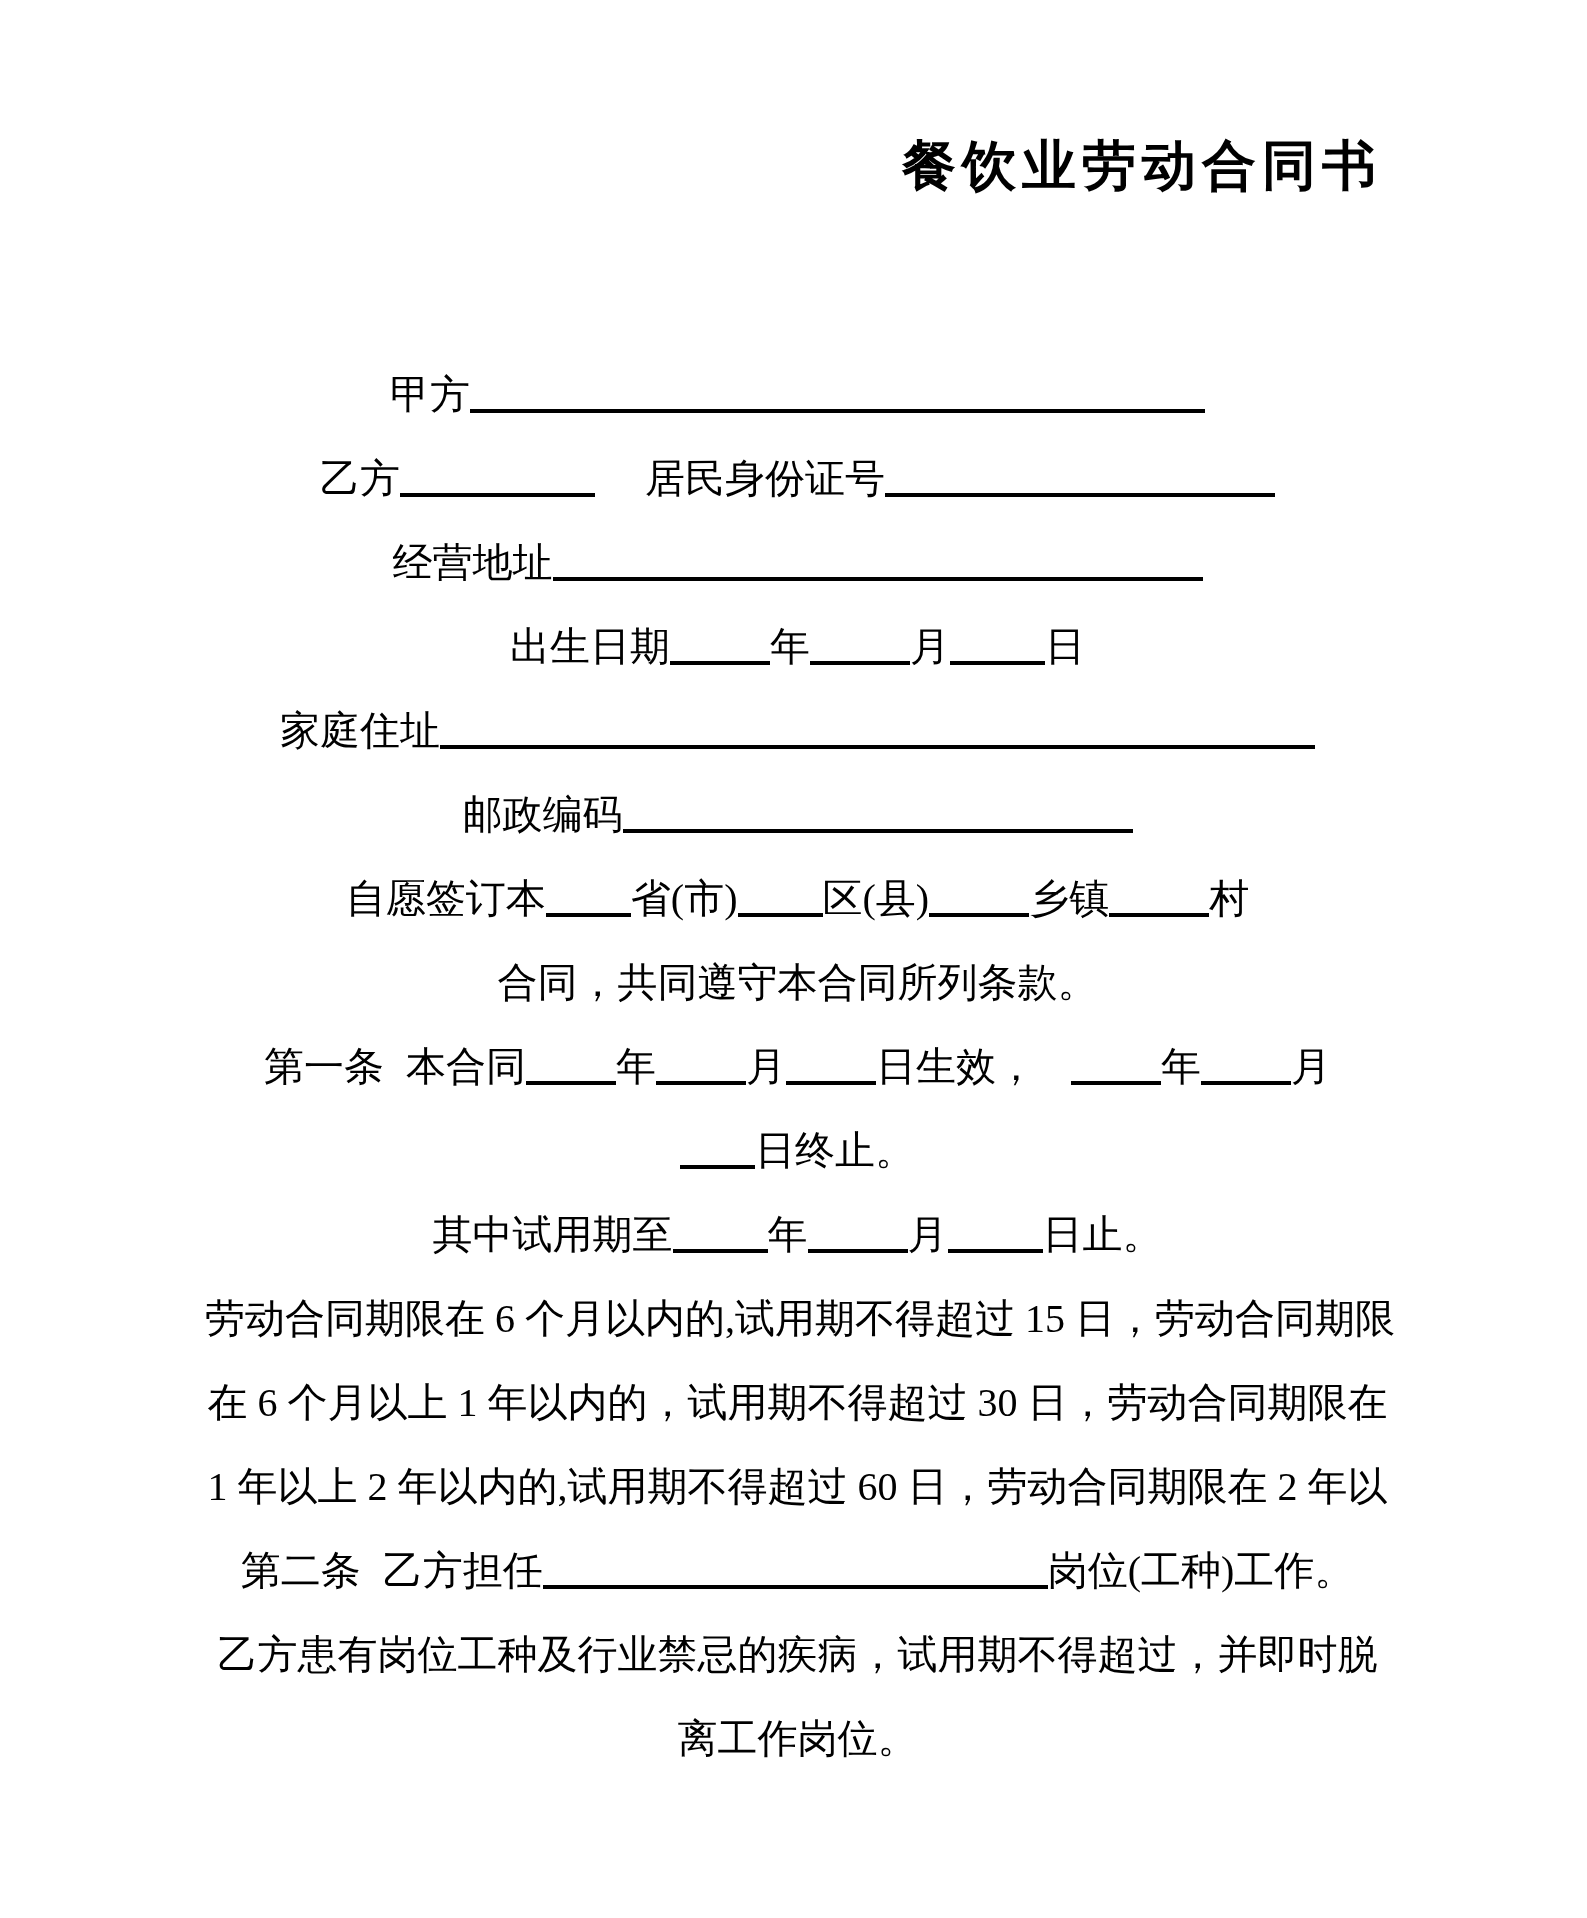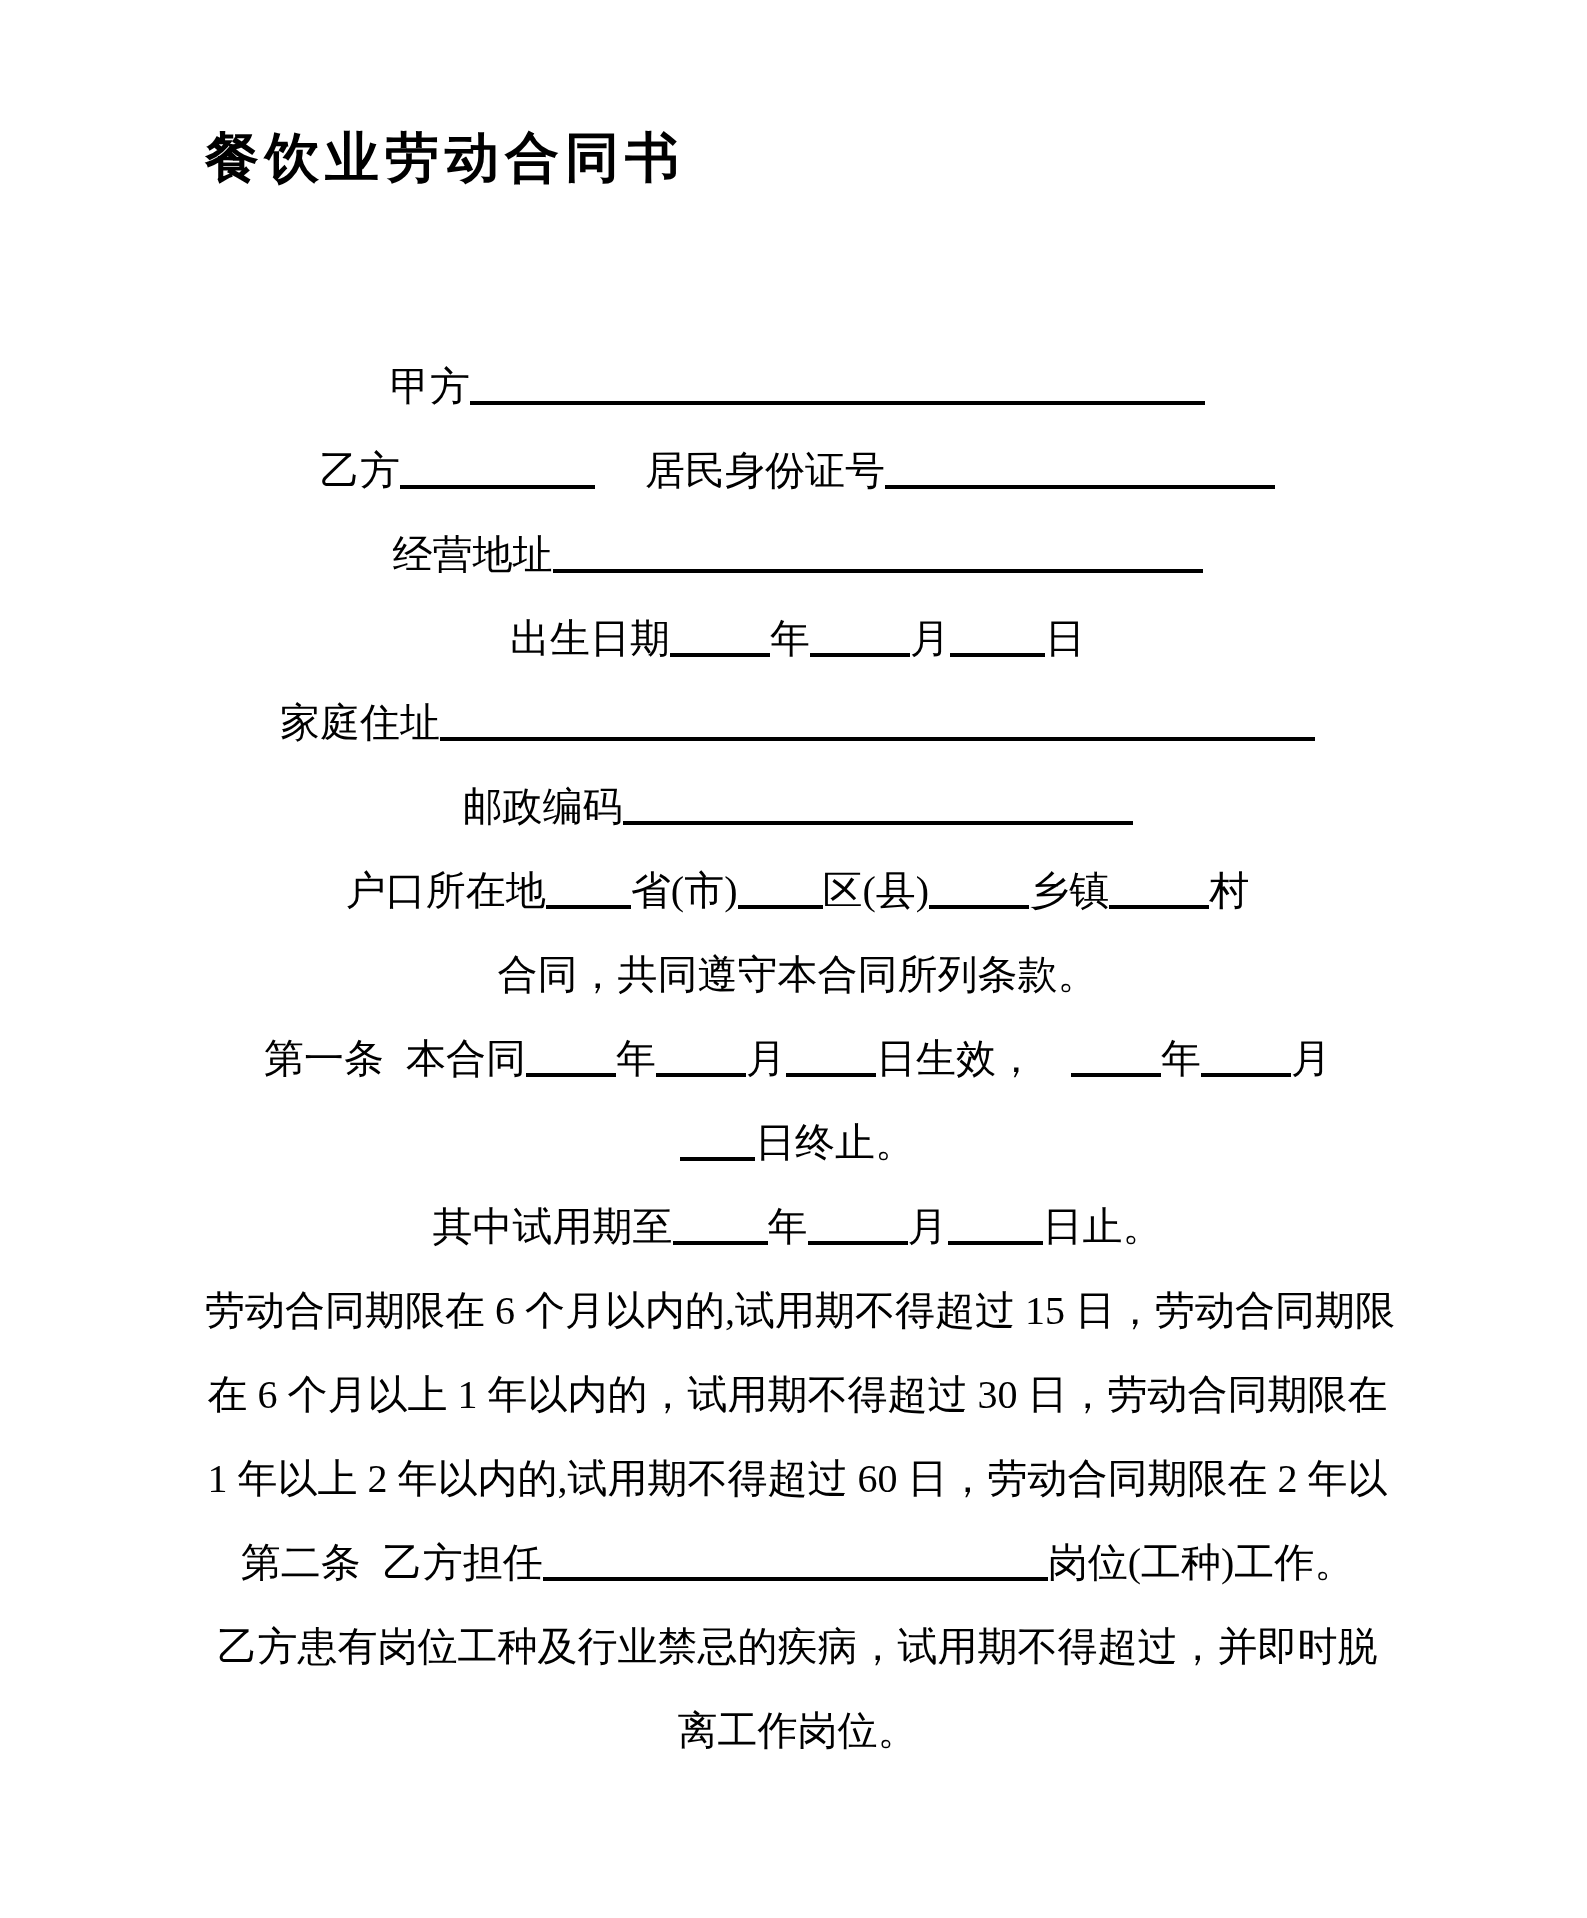--- a/index.html
+++ b/index.html
@@ -15,26 +15,26 @@
     font-family: "Liberation Serif", "DejaVu Serif", serif;
   }
   .page {
     width: 1587px;
     height: 1918px;
     box-sizing: border-box;
     padding: 0 197px 0 205px;
     background: #ffffff;
   }
   .title {
-    margin: 0;
+    margin: 8px;
     padding-top: 118px;
     font-size: 54px;
     line-height: 80px;
     font-weight: bold;
-    text-align: left;
+    text-align: right;
     letter-spacing: 6px;
     white-space: nowrap;
   }
   .content {
     margin-top: 147px;
   }
   .line {
     font-size: 40px;
     line-height: 84px;
     height: 84px;
@@ -60,21 +60,21 @@
 
 <div class="page">
   <h1 class="title">餐饮业劳动合同书</h1>
   <div class="content" id="document-body">
       <div class="line"><span class="txt">甲方</span><span class="blank" style="width: 735px;"></span></div>
       <div class="line"><span class="txt">乙方</span><span class="blank" style="width: 195px;"></span><span class="gap" style="width: 50px;"></span><span class="txt">居民身份证号</span><span class="blank" style="width: 390px;"></span></div>
       <div class="line"><span class="txt">经营地址</span><span class="blank" style="width: 650px;"></span></div>
       <div class="line"><span class="txt">出生日期</span><span class="blank" style="width: 100px;"></span><span class="txt">年</span><span class="blank" style="width: 100px;"></span><span class="txt">月</span><span class="blank" style="width: 95px;"></span><span class="txt">日</span></div>
       <div class="line"><span class="txt">家庭住址</span><span class="blank" style="width: 875px;"></span></div>
       <div class="line"><span class="txt">邮政编码</span><span class="blank" style="width: 510px;"></span></div>
-      <div class="line"><span class="txt">户口所在地</span><span class="blank" style="width: 85px;"></span><span class="txt">省(市)</span><span class="blank" style="width: 85px;"></span><span class="txt">区(县)</span><span class="blank" style="width: 100px;"></span><span class="txt">乡镇</span><span class="blank" style="width: 100px;"></span><span class="txt">村</span></div>
+      <div class="line"><span class="txt">自愿签订本</span><span class="blank" style="width: 85px;"></span><span class="txt">省(市)</span><span class="blank" style="width: 85px;"></span><span class="txt">区(县)</span><span class="blank" style="width: 100px;"></span><span class="txt">乡镇</span><span class="blank" style="width: 100px;"></span><span class="txt">村</span></div>
       <div class="line"><span class="txt">合同，共同遵守本合同所列条款。</span></div>
       <div class="line"><span class="txt">第一条</span><span class="gap" style="width: 22px;"></span><span class="txt">本合同</span><span class="blank" style="width: 90px;"></span><span class="txt">年</span><span class="blank" style="width: 90px;"></span><span class="txt">月</span><span class="blank" style="width: 90px;"></span><span class="txt">日生效，</span><span class="gap" style="width: 35px;"></span><span class="blank" style="width: 90px;"></span><span class="txt">年</span><span class="blank" style="width: 90px;"></span><span class="txt">月</span></div>
       <div class="line"><span class="blank" style="width: 75px;"></span><span class="txt">日终止。</span></div>
       <div class="line"><span class="txt">其中试用期至</span><span class="blank" style="width: 95px;"></span><span class="txt">年</span><span class="blank" style="width: 100px;"></span><span class="txt">月</span><span class="blank" style="width: 95px;"></span><span class="txt">日止。</span></div>
       <div class="line"><span class="txt">劳动合同期限在 6 个月以内的,试用期不得超过 15 日，劳动合同期限</span></div>
       <div class="line"><span class="txt">在 6 个月以上 1 年以内的，试用期不得超过 30 日，劳动合同期限在</span></div>
       <div class="line"><span class="txt">1 年以上 2 年以内的,试用期不得超过 60 日，劳动合同期限在 2 年以</span></div>
       <div class="line"><span class="txt">第二条</span><span class="gap" style="width: 22px;"></span><span class="txt">乙方担任</span><span class="blank" style="width: 505px;"></span><span class="txt">岗位(工种)工作。</span></div>
       <div class="line"><span class="txt">乙方患有岗位工种及行业禁忌的疾病，试用期不得超过，并即时脱</span></div>
       <div class="line"><span class="txt">离工作岗位。</span></div>

